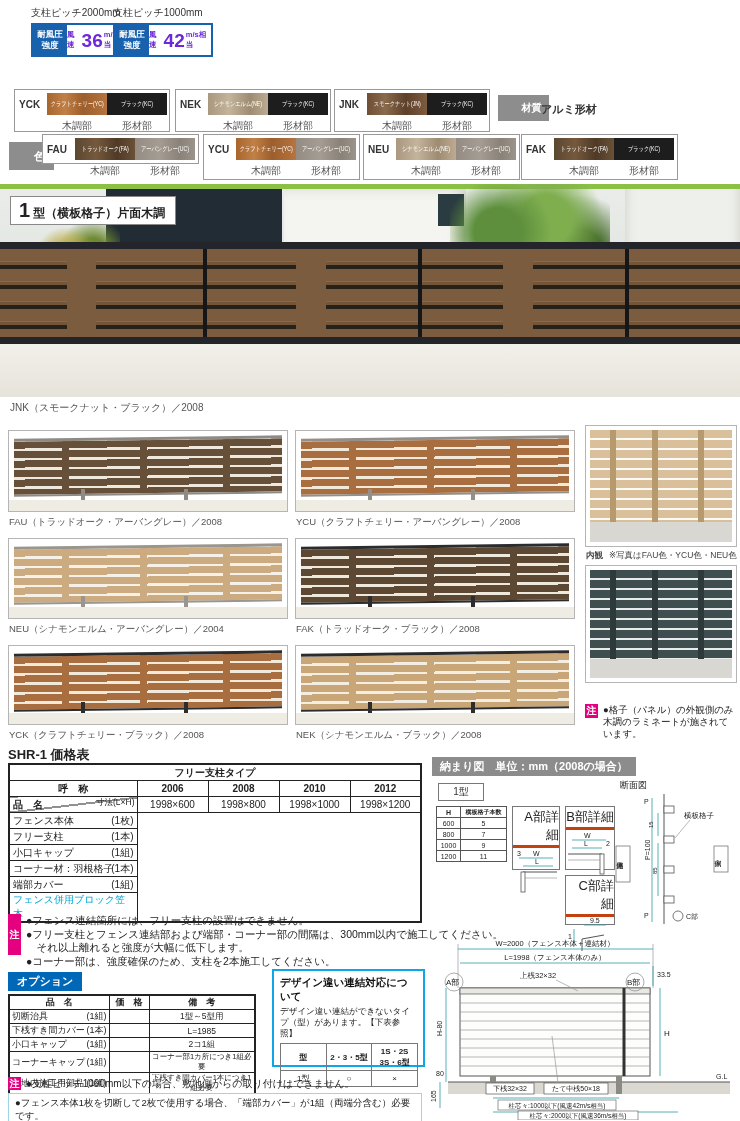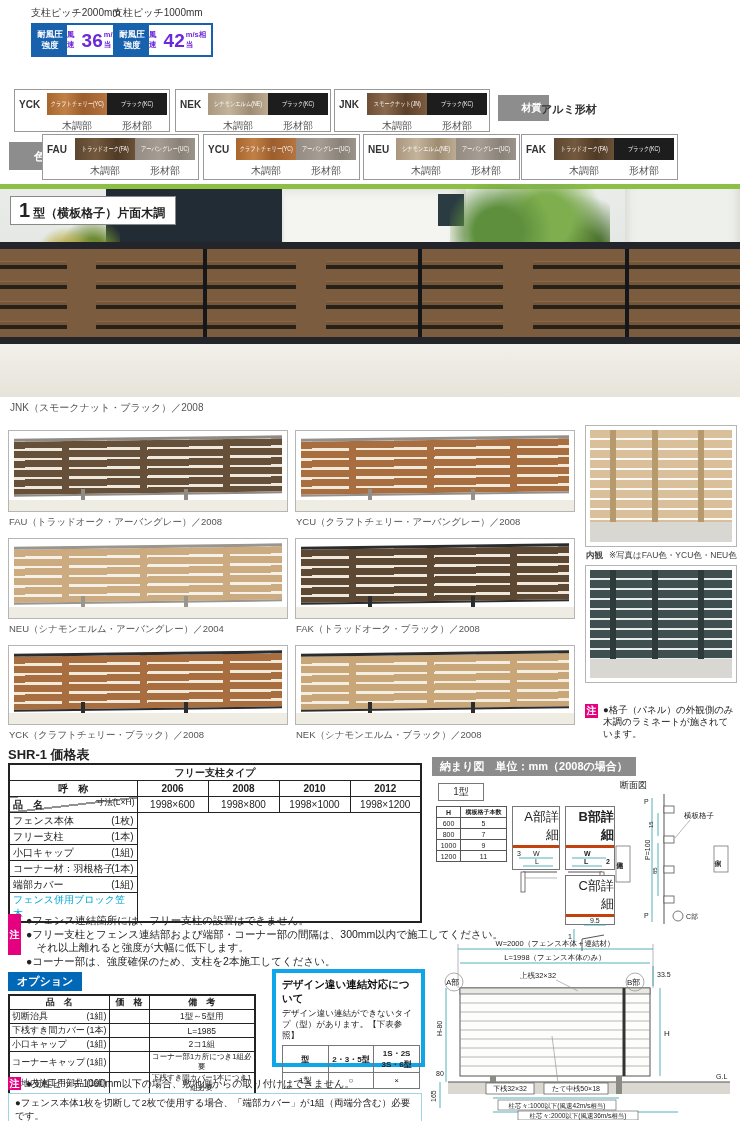--- a/index.html
+++ b/index.html
@@ -120,21 +120,21 @@
   .otable{position:absolute;border-collapse:collapse;table-layout:fixed;border:2px solid #222;background:#fff;}
   .otable td,.otable th{border:1px solid #222;font-size:9px;padding:0 2px;height:13px;color:#222;}
   .otable th{font-weight:bold;text-align:center;}
   .otable .oname{text-align:left;position:relative;}
   .otable .oname .iqty{position:absolute;right:2px;}
   .otable .onote{text-align:center;font-size:7.5px;}
   .boxed-note{position:absolute;border:1px solid #9fd4e4;font-size:9.5px;color:#222;
      padding:3px 6px;background:#fff;}
 
   
-  .dbox-wrap{position:absolute;border:4px solid #0ea5e9;background:#fff;padding:5px 6px;box-sizing:border-box;}
+  .dbox-wrap{position:absolute;border:2px solid #0ea5e9;background:#fff;padding:5px 6px;box-sizing:border-box;}
   .dbox-title{font-size:10.5px;font-weight:bold;color:#111;margin-bottom:2px;}
   .dbox-desc{font-size:8.5px;color:#222;line-height:11px;margin-bottom:4px;}
   .dtable{border-collapse:collapse;table-layout:fixed;border:1px solid #777;width:138px;}
   .dtable td,.dtable th{border:1px solid #777;font-size:8px;text-align:center;padding:2px 0;color:#222;}
 
   
   .ld-header{position:absolute;background:#8c8c8c;color:#fff;font-size:11px;font-weight:bold;
      padding:2px 8px;}
   .ld-typebox{position:absolute;border:1px solid #777;background:#fff;font-size:10px;
      text-align:center;padding:1px 0;}
@@ -205,21 +205,21 @@
           <span>スモークナット(JN)</span>
         </div><span class="cpart">木調部</span></div>
     <div class="swcol"><div class="sw sw-kc">
           <span>ブラック(KC)</span>
         </div><span class="cpart">形材部</span></div>
   </div>
   <div class="gray-badge" style="left:498px;top:95px;width:35px;height:26px;font-size:10px;">材質</div>
   <div class="mat-text" style="left:541px;top:102px;">アルミ形材</div>
 
   <div class="gray-badge" style="left:9px;top:142px;width:29px;height:28px;font-size:11px;">色</div>
-  <div class="cbox" style="left:42px;top:134px;width:157px;height:46px;">
+  <div class="cbox" style="left:42px;top:134px;width:157px;height:30px;">
     <span class="ccode">FAU</span>
     <div class="swcol"><div class="sw sw-fa">
           <span>トラッドオーク(FA)</span>
         </div><span class="cpart">木調部</span></div>
     <div class="swcol"><div class="sw sw-uc">
           <span>アーバングレー(UC)</span>
         </div><span class="cpart">形材部</span></div>
   </div>
   <div class="cbox" style="left:203px;top:134px;width:157px;height:46px;">
     <span class="ccode">YCU</span>
@@ -497,21 +497,21 @@
       <line x1="6" y1="10" x2="40" y2="10" class="dimline"></line>
       <line x1="10" y1="18" x2="40" y2="18" class="dimline"></line>
       <line x1="10" y1="24" x2="44" y2="24" class="drawline"></line>
       <rect x="8" y="24" width="4" height="20" fill="#fff" stroke="#555" stroke-width="0.8"></rect>
       <line x1="12" y1="30" x2="44" y2="30" class="thinline"></line>
       <text x="4" y="8" font-size="7">3</text>
       <text x="20" y="8" font-size="7">W</text>
       <text x="22" y="16" font-size="7">L</text>
     </svg>
   </div>
-  <div class="detailbox" style="left:565px;top:806px;width:50px;height:64px;font-weight:bold;">
+  <div class="detailbox" style="left:565px;top:806px;width:50px;height:64px;">
     <div class="dtitle">B部詳細</div>
     <svg width="48" height="50" viewBox="0 0 48 50">
       <line x1="6" y1="10" x2="40" y2="10" class="dimline"></line>
       <line x1="6" y1="18" x2="36" y2="18" class="dimline"></line>
       <line x1="2" y1="24" x2="36" y2="24" class="drawline"></line>
       <rect x="34" y="24" width="4" height="20" fill="#fff" stroke="#555" stroke-width="0.8"></rect>
       <line x1="2" y1="30" x2="34" y2="30" class="thinline"></line>
       <text x="18" y="8" font-size="7">W</text>
       <text x="18" y="16" font-size="7">L</text>
       <text x="40" y="16" font-size="7">2</text>

